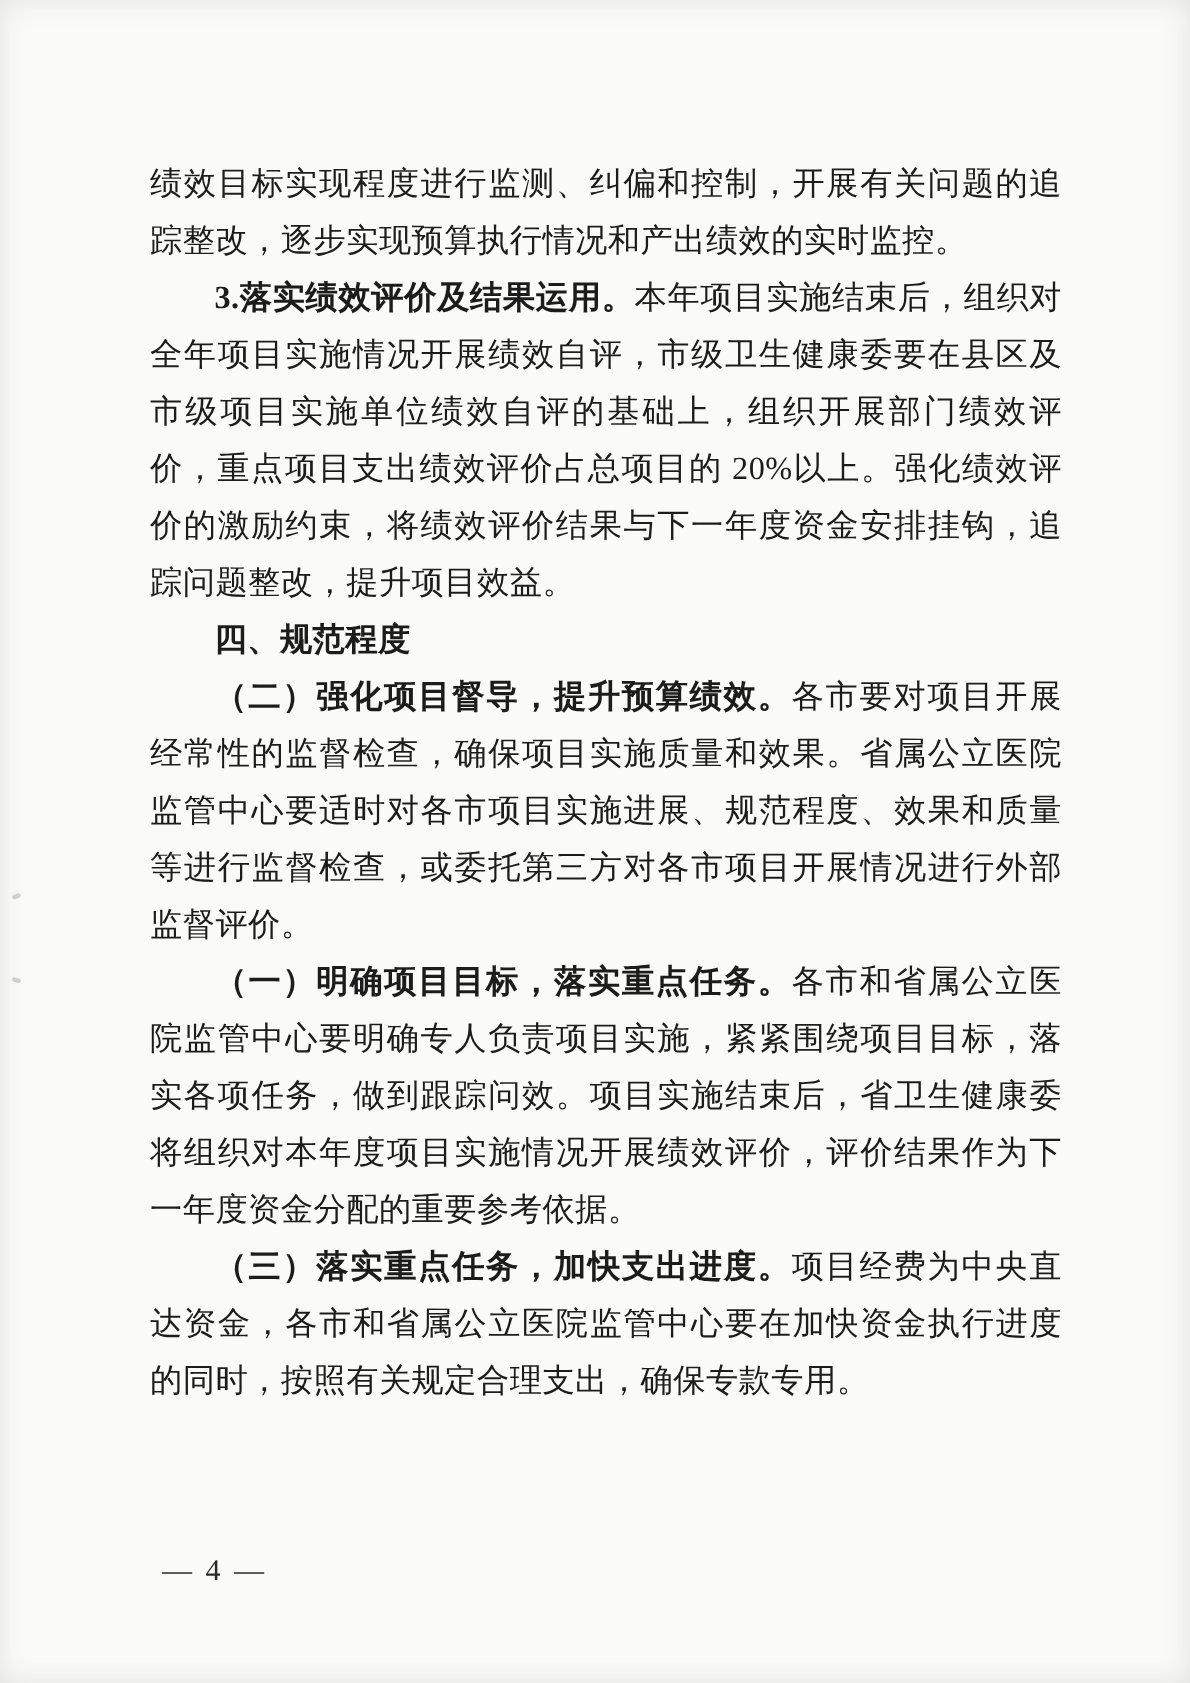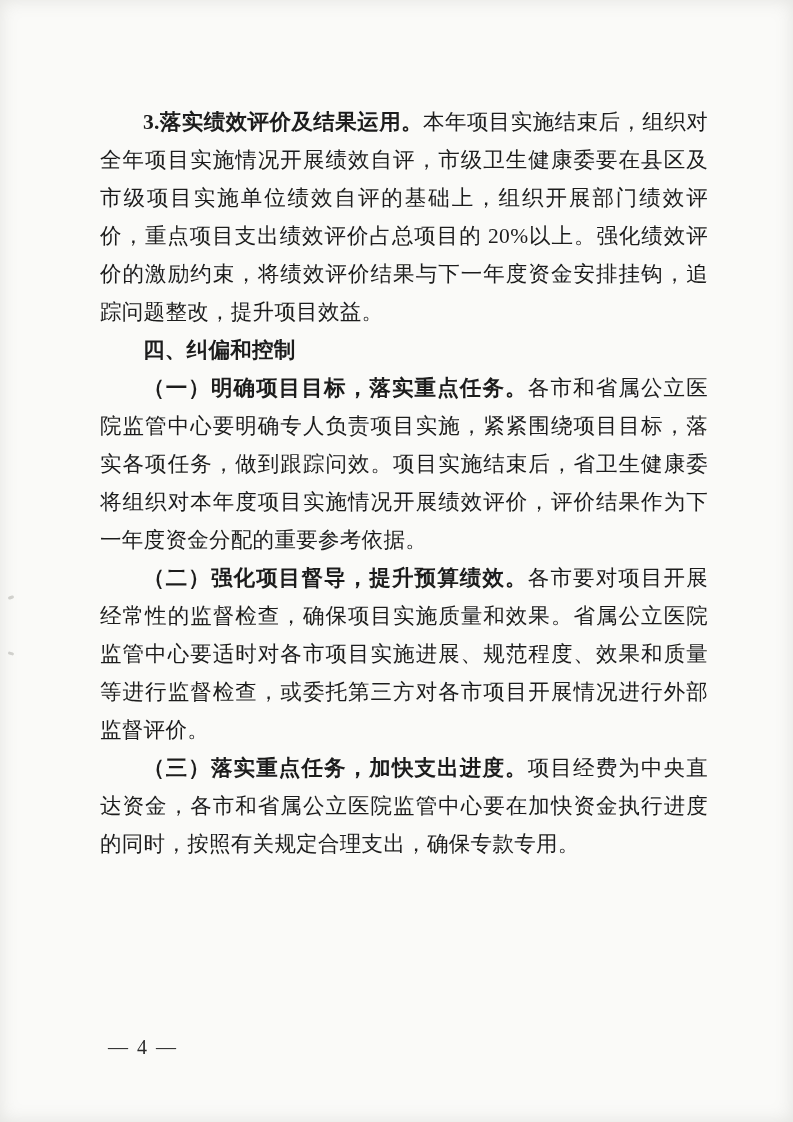--- a/index.html
+++ b/index.html
@@ -58,29 +58,30 @@
     border-radius: 2px;
   }
   .scan-mark.m1 { top: 596px; transform: rotate(-20deg); }
   .scan-mark.m2 { top: 652px; transform: rotate(15deg); }
 </style>
 </head>
 <body>
 
 <div class="doc-body">
 
+  <p class="para no-indent"><span class="lead"></span><span>绩效目标实现程度进行监测、纠偏和控制，开展有关问题的追踪整改，逐步实现预算执行情况和产出绩效的实时监控。</span></p>
 
 
   <p class="para"><span class="lead">3.落实绩效评价及结果运用。</span><span>本年项目实施结束后，组织对全年项目实施情况开展绩效自评，市级卫生健康委要在县区及市级项目实施单位绩效自评的基础上，组织开展部门绩效评价，重点项目支出绩效评价占总项目的 20%以上。强化绩效评价的激励约束，将绩效评价结果与下一年度资金安排挂钩，追踪问题整改，提升项目效益。</span></p>
 
-  <p class="para heading"><span class="lead">四、纠偏和控制</span><span></span></p>
+  <p class="para heading"><span class="lead">四、规范程度</span><span></span></p>
+
+  <p class="para"><span class="lead">（二）强化项目督导，提升预算绩效。</span><span>各市要对项目开展经常性的监督检查，确保项目实施质量和效果。省属公立医院监管中心要适时对各市项目实施进展、规范程度、效果和质量等进行监督检查，或委托第三方对各市项目开展情况进行外部监督评价。</span></p>
 
   <p class="para"><span class="lead">（一）明确项目目标，落实重点任务。</span><span>各市和省属公立医院监管中心要明确专人负责项目实施，紧紧围绕项目目标，落实各项任务，做到跟踪问效。项目实施结束后，省卫生健康委将组织对本年度项目实施情况开展绩效评价，评价结果作为下一年度资金分配的重要参考依据。</span></p>
-
-  <p class="para"><span class="lead">（二）强化项目督导，提升预算绩效。</span><span>各市要对项目开展经常性的监督检查，确保项目实施质量和效果。省属公立医院监管中心要适时对各市项目实施进展、规范程度、效果和质量等进行监督检查，或委托第三方对各市项目开展情况进行外部监督评价。</span></p>
 
   <p class="para"><span class="lead">（三）落实重点任务，加快支出进度。</span><span>项目经费为中央直达资金，各市和省属公立医院监管中心要在加快资金执行进度的同时，按照有关规定合理支出，确保专款专用。</span></p>
 
 </div>
 
 <div class="page-footer">— 4 —</div>
 
 <div class="scan-mark m1"></div>
 <div class="scan-mark m2"></div>
 

